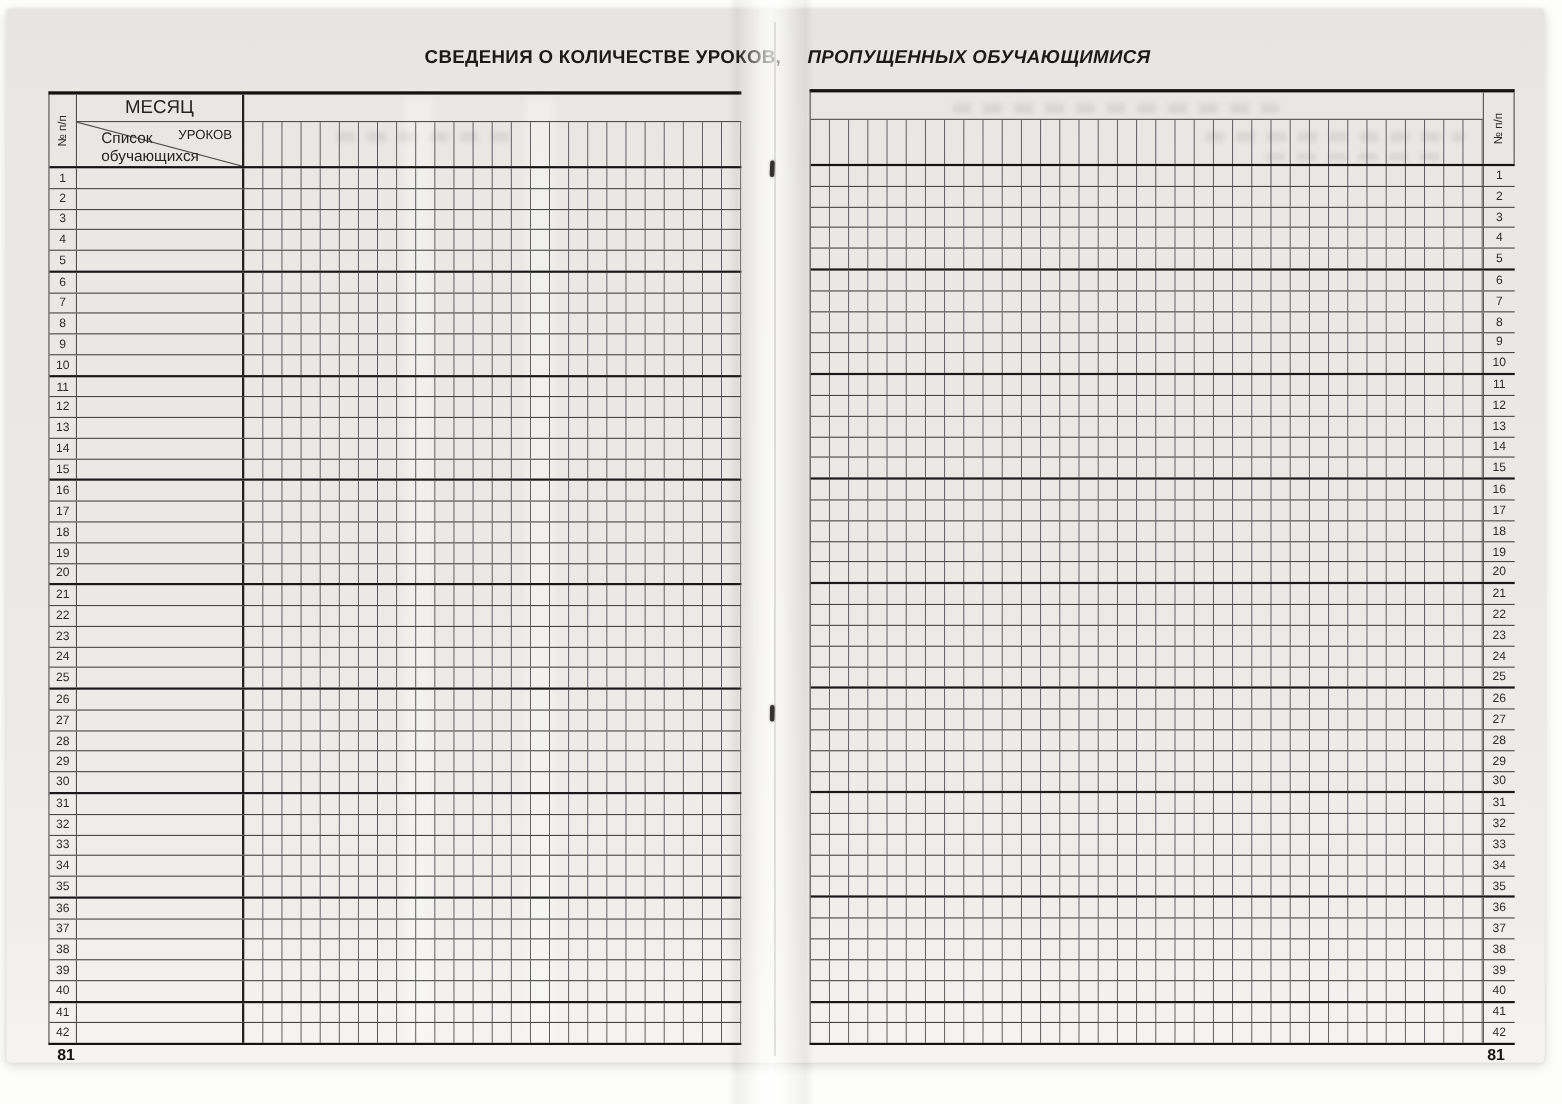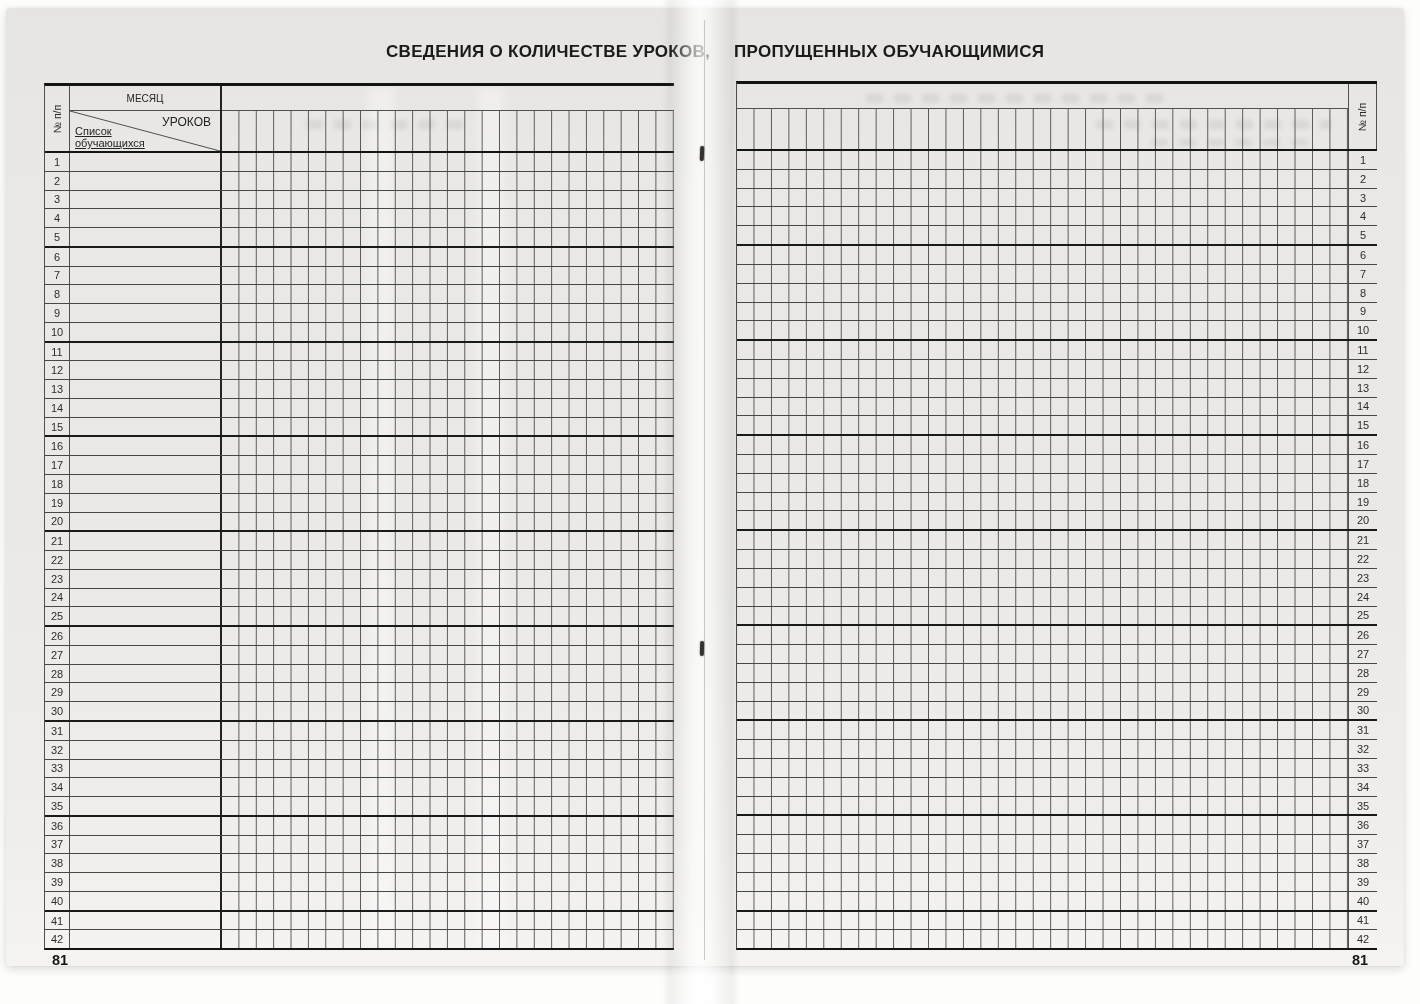--- a/index.html
+++ b/index.html
@@ -33,21 +33,21 @@
     background:#35332f;box-shadow:0 0 2px rgba(0,0,0,0.5);
   }
   .staple.s1{left:700px;top:146px;transform:rotate(2deg);}
   .staple.s2{left:700px;top:641px;transform:rotate(1deg);}
 
   .title{
     position:absolute;top:34px;font-size:17px;font-weight:700;
     letter-spacing:0.3px;color:#1b1b19;white-space:nowrap;
   }
   .title-left{left:380px;width:305px;text-align:right;}
-  .title-right{left:728px;}
+  .title-right{left:728px;font-style:italic;}
 
   
   .jtable{
     position:absolute;box-sizing:border-box;
     border-top:3px solid #141414;
     border-bottom:2px solid #141414;
     border-left:1px solid #4f4f4f;
   }
   .jtable.left{left:38px;top:75px;width:630px;height:867px;}
   .jtable.right{left:730px;top:73px;width:641px;height:869px;border-right:none;}
@@ -64,25 +64,25 @@
   .numcol{width:25px;box-sizing:border-box;display:flex;align-items:center;justify-content:center;}
   .jtable.left .numcol{border-right:1px solid #4f4f4f;}
   .jtable.right .numcol{width:29px;border-left:1px solid #4f4f4f;}
   .rownum{font-size:11px;color:#2d2d2b;}
 
   .headnum{height:65px;}
   .vert{transform:rotate(-90deg);white-space:nowrap;font-size:10.5px;color:#2a2a28;}
 
   .namecol{width:152px;box-sizing:border-box;border-right:2px solid #222220;display:flex;flex-direction:column;}
   .monthrow{height:25px;box-sizing:border-box;border-bottom:1px solid #4f4f4f;
-    display:flex;align-items:center;justify-content:center;font-size:10px;color:#242422;}
+    display:flex;align-items:center;justify-content:center;font-size:17px;color:#242422;}
   .diagcell{height:40px;position:relative;overflow:hidden;}
   .diagcell svg{position:absolute;left:0;top:0;}
   .daylbl{position:absolute;right:9px;top:4px;font-size:12px;color:#242422;}
-  .listlbl{position:absolute;left:5px;bottom:2px;font-size:11px;line-height:1.1;color:#242422;width:90px;text-decoration:underline;}
+  .listlbl{position:absolute;left:22px;bottom:2px;font-size:14px;line-height:1.1;color:#242422;width:90px;}
 
   .namecell{width:152px;box-sizing:border-box;border-right:2px solid #222220;}
 
   .gridhead{flex:1;display:flex;flex-direction:column;}
   .band1{height:25px;box-sizing:border-box;border-bottom:1px solid #4f4f4f;}
   .band2{height:40px;}
 
   .day-cells{
     flex:1;height:100%;
     background-image:linear-gradient(90deg, transparent calc(100% - 1px), #58585c calc(100% - 1px));

